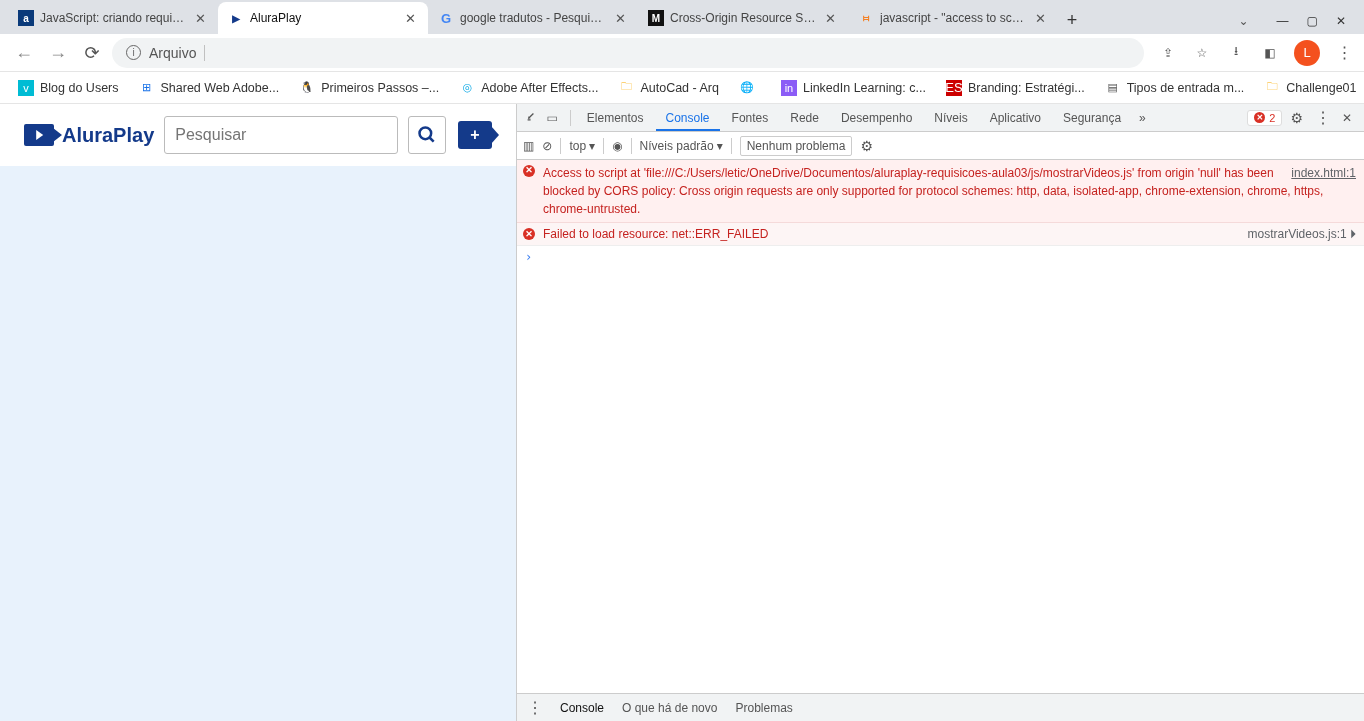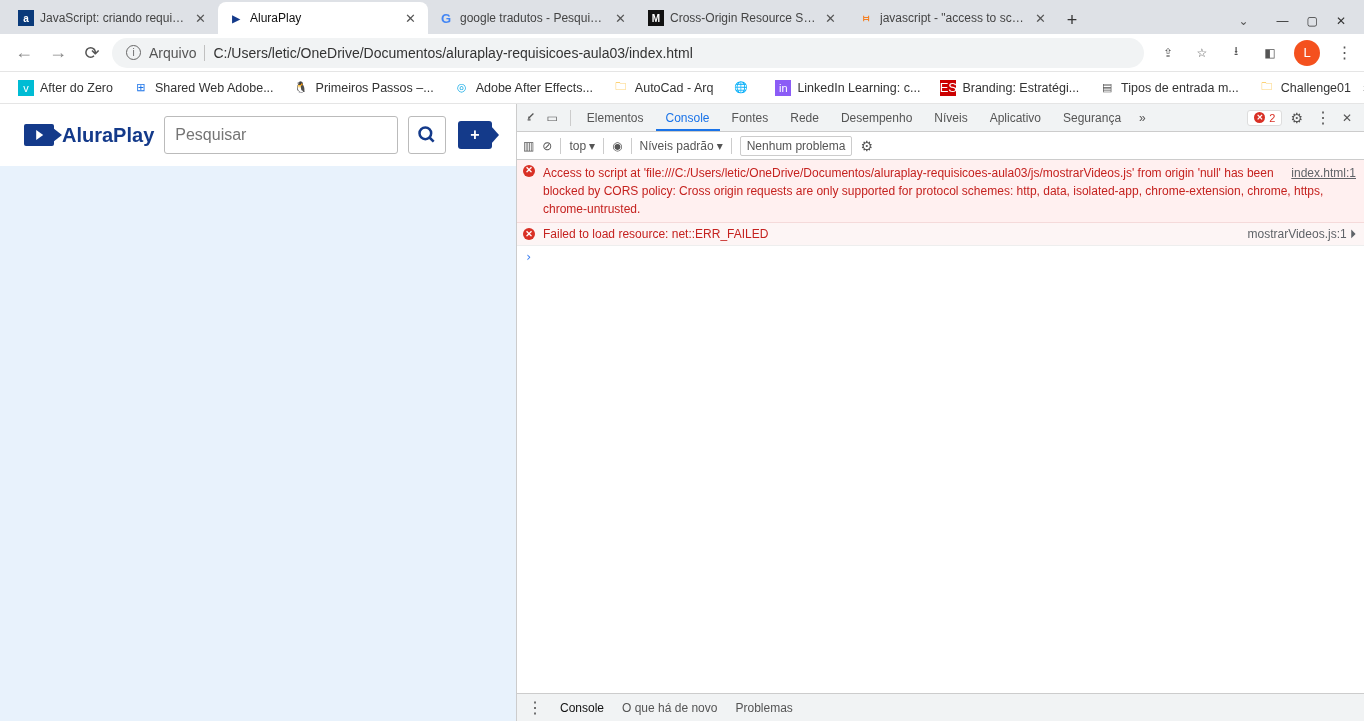--- a/index.html
+++ b/index.html
@@ -113,36 +113,35 @@
 </div>
 
 <div class="addrbar">
   <div class="navbtn">←</div>
   <div class="navbtn">→</div>
   <div class="navbtn active">⟳</div>
   <div class="omnibox">
     <span class="info">i</span>
     <span>Arquivo</span>
     <span class="divider"></span>
-    <span style="color:#333">C:/Users/letic/OneDrive/Documentos/aluraplay-requisicoes-aula03/index.html</span>
   </div>
   <div class="addr-right">
     <span class="ic">⇪</span>
     <span class="ic">☆</span>
     <span class="ic">⭳</span>
     <span class="ic">◧</span>
     <span class="profile">L</span>
     <span class="ic dots">⋮</span>
   </div>
 </div>
 
 <div class="bmbar">
   <div class="bm">
       <span class="bic" style="background:#00bcd4;color:#fff">v</span>
-      <span>After do Zero</span>
+      <span>Blog do Users</span>
     </div>
   <div class="bm">
       <span class="bic" style="color:#1a73e8">⊞</span>
       <span>Shared Web Adobe...</span>
     </div>
   <div class="bm">
       <span class="bic">🐧</span>
       <span>Primeiros Passos –...</span>
     </div>
   <div class="bm">

